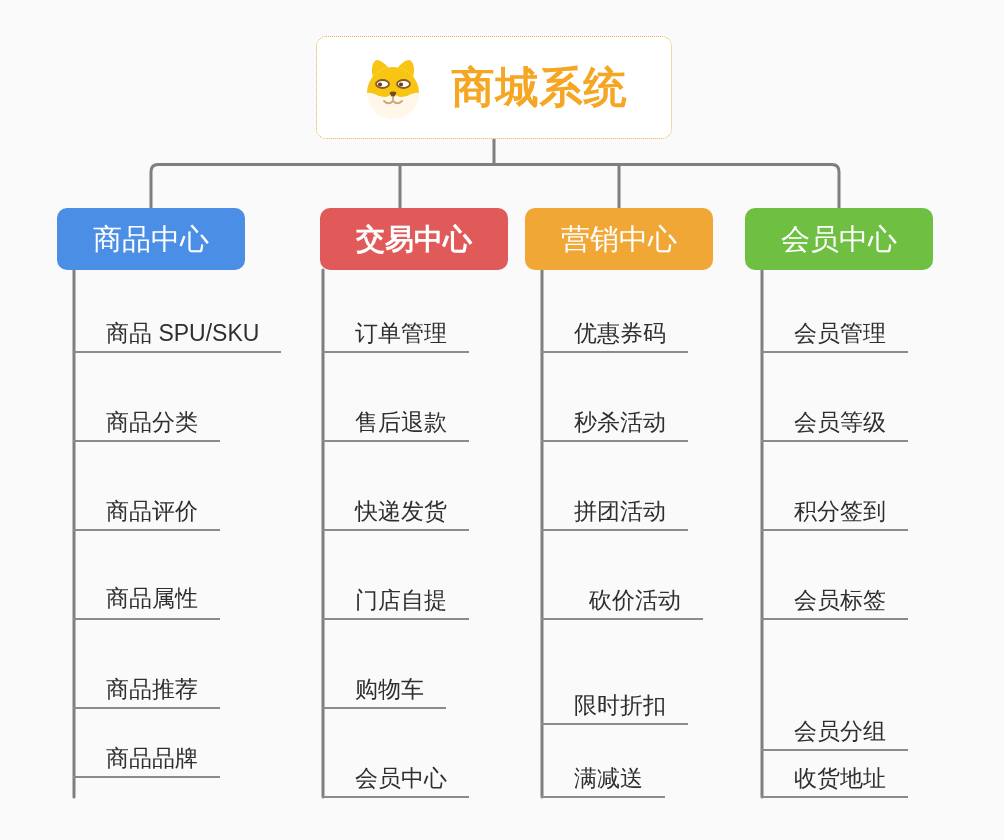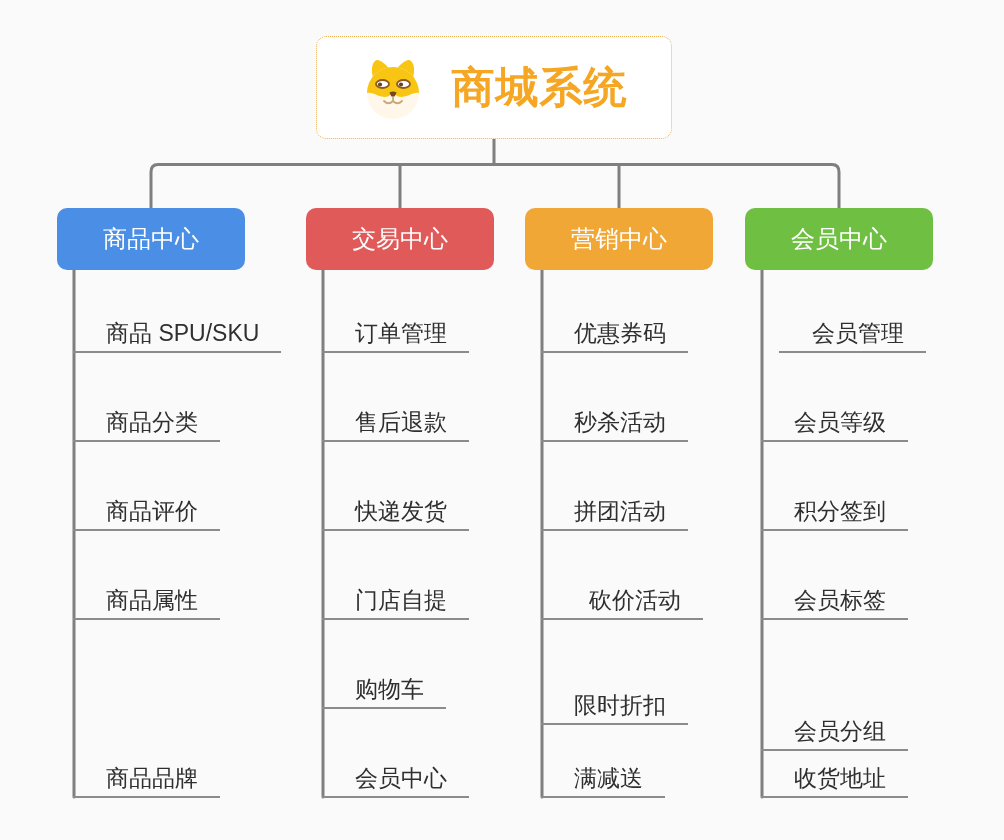--- a/index.html
+++ b/index.html
@@ -39,21 +39,21 @@
     position: absolute;
     top: 208px;
     width: 188px; height: 62px;
     border-radius: 10px;
     display: flex;
     align-items: center;
     justify-content: center;
   }
   .branch-label {
     color: #FFFFFF;
-    font-size: 24px;
+    font-size: 29px;
     line-height: 1;
   }
   .leaf {
     position: absolute;
     height: 40px;
     box-sizing: border-box;
     border-bottom: 2px solid #4d7c0f;
     display: flex;
     align-items: flex-end;
     padding: 0 22px 3px 33px;
@@ -95,50 +95,51 @@
       <circle cx="40" cy="28.5" r="2.1" fill="#6B441C"></circle>
       <path d="M28.5 36.5 Q32 34.5 35.5 36.5 Q34 41 32 41 Q30 41 28.5 36.5 Z" fill="#714A21"></path>
       <path d="M32 41 L32 44.5 M23 45 Q27.5 49.5 32 45 Q36.5 49.5 41 45" fill="none" stroke="#C9A878" stroke-width="1.8" stroke-linecap="round"></path>
     </svg>
     <span class="root-title" style="color: rgb(245, 166, 35);">商城系统</span>
   </div>
 
   <div class="branch-node" style="left: 57px; background-color: rgb(74, 142, 230);">
     <span class="branch-label">商品中心</span>
   </div>
-  <div class="branch-node" style="left: 306px; background-color: rgb(225, 90, 90);">
+  <div class="branch-node" style="left: 320px; background-color: rgb(225, 90, 90); font-weight: bold;">
     <span class="branch-label">交易中心</span>
   </div>
   <div class="branch-node" style="left: 525px; background-color: rgb(240, 167, 53);">
     <span class="branch-label">营销中心</span>
   </div>
   <div class="branch-node" style="left: 745px; background-color: rgb(111, 191, 66);">
     <span class="branch-label">会员中心</span>
   </div>
 
   <div class="leaf" style="left: 73px; top: 313px; border-color: rgb(139, 139, 139);">商品 SPU/SKU</div>
   <div class="leaf" style="left: 73px; top: 402px; border-color: rgb(139, 139, 139);">商品分类</div>
   <div class="leaf" style="left: 73px; top: 491px; border-color: rgb(139, 139, 139);">商品评价</div>
-  <div class="leaf" style="left: 73px; top: 580px; border-color: rgb(139, 139, 139);">商品属性</div>
-  <div class="leaf" style="left: 73px; top: 758px; border-color: rgb(139, 139, 139); text-align: center;">商品品牌</div>
+  <div class="leaf" style="left: 73px; top: 580px; border-color: rgb(139, 139, 139); font-family: Liberation Mono, monospace;">商品属性</div>
+  <div class="leaf" style="left: 73px; top: 669px; border-color: rgb(139, 139, 139);">商品推荐</div>
+  <div class="leaf" style="left: 73px; top: 738px; border-color: rgb(139, 139, 139); text-align: center;">商品品牌</div>
 
   <div class="leaf" style="left: 322px; top: 313px; border-color: rgb(139, 139, 139);">订单管理</div>
   <div class="leaf" style="left: 322px; top: 402px; border-color: rgb(139, 139, 139);">售后退款</div>
   <div class="leaf" style="left: 322px; top: 491px; border-color: rgb(139, 139, 139);">快递发货</div>
   <div class="leaf" style="left: 322px; top: 580px; border-color: rgb(139, 139, 139);">门店自提</div>
   <div class="leaf" style="left: 322px; top: 669px; border-color: rgb(139, 139, 139);">购物车</div>
   <div class="leaf" style="left: 322px; top: 758px; border-color: rgb(139, 139, 139);">会员中心</div>
 
   <div class="leaf" style="left: 541px; top: 313px; border-color: rgb(139, 139, 139);">优惠券码</div>
   <div class="leaf" style="left: 541px; top: 402px; border-color: rgb(139, 139, 139);">秒杀活动</div>
   <div class="leaf" style="left: 541px; top: 491px; border-color: rgb(139, 139, 139);">拼团活动</div>
   <div class="leaf" style="left: 541px; top: 580px; border-color: rgb(139, 139, 139); padding-left: 48px;">砍价活动</div>
   <div class="leaf" style="left: 541px; top: 685px; border-color: rgb(139, 139, 139);">限时折扣</div>
   <div class="leaf" style="left: 541px; top: 758px; border-color: rgb(139, 139, 139);">满减送</div>
 
-  <div class="leaf" style="left: 761px; top: 313px; border-color: rgb(139, 139, 139); margin-left: 18px;">会员管理</div>
+  <div class="leaf" style="left: 761px; top: 313px; border-color: rgb(139, 139, 139);">会员管理</div>
   <div class="leaf" style="left: 761px; top: 491px; border-color: rgb(139, 139, 139);">积分签到</div>
   <div class="leaf" style="left: 761px; top: 402px; border-color: rgb(139, 139, 139);">会员等级</div>
   <div class="leaf" style="left: 761px; top: 580px; border-color: rgb(139, 139, 139);">会员标签</div>
   <div class="leaf" style="left: 761px; top: 669px; border-color: rgb(139, 139, 139); margin-top: 42px;">会员分组</div>
   <div class="leaf" style="left: 761px; top: 758px; border-color: rgb(139, 139, 139);">收货地址</div>
 
 </div>
 
 </body></html>

